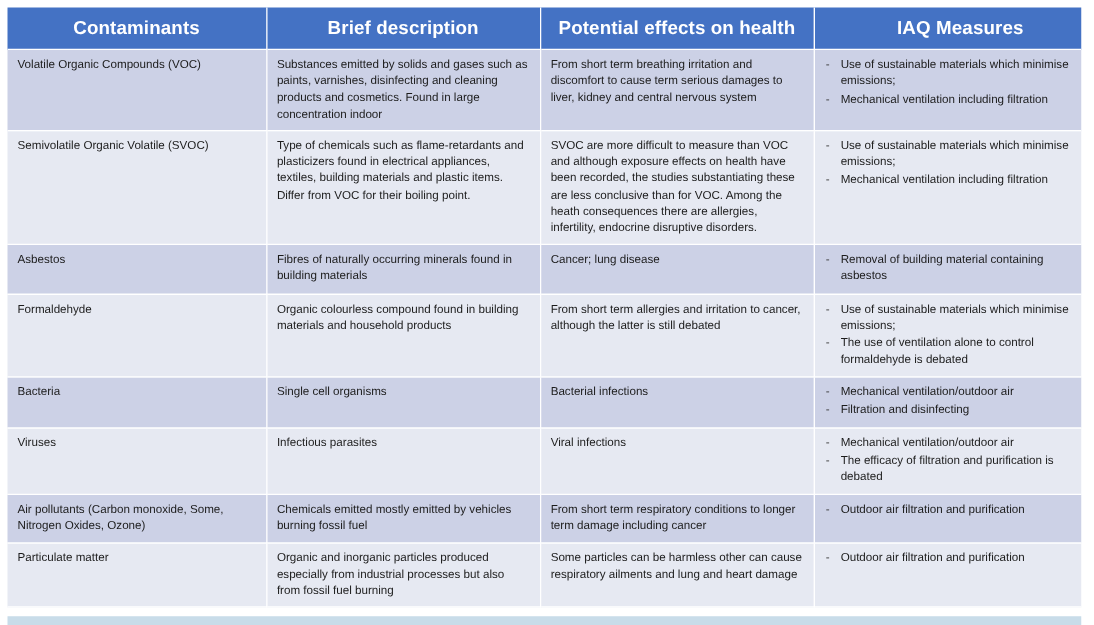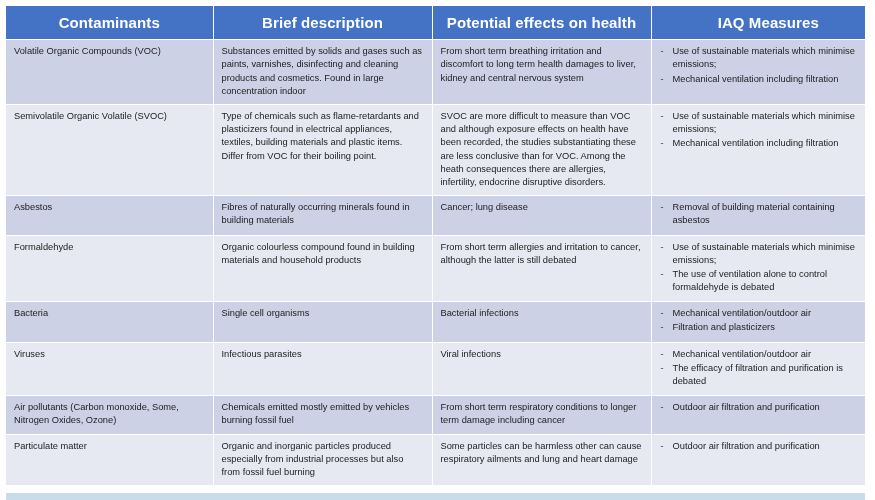--- a/index.html
+++ b/index.html
@@ -122,21 +122,21 @@
     <tbody>
 
       <tr class="shaded">
         <td>
             <span class="cellwrap">Volatile Organic Compounds (VOC)</span>
           </td>
         <td>
             <span class="cellwrap">Substances emitted by solids and gases such as paints, varnishes, disinfecting and cleaning products and cosmetics. Found in large concentration indoor</span>
           </td>
         <td>
-            <span class="cellwrap">From short term breathing irritation and discomfort to long term health damages to liver, kidney and central nervous system</span>
+            <span class="cellwrap">From short term breathing irritation and discomfort to cause term serious damages to liver, kidney and central nervous system</span>
           </td>
         <td>
           <ul class="measures">
             <li><span class="dash">-</span><span>Use of sustainable materials which minimise emissions;</span></li>
             <li><span class="dash">-</span><span>Mechanical ventilation including filtration</span></li>
           </ul>
         </td>
       </tr>
 
       <tr>
@@ -198,21 +198,21 @@
           </td>
         <td>
             <span class="cellwrap">Single cell organisms</span>
           </td>
         <td>
             <span class="cellwrap">Bacterial infections</span>
           </td>
         <td>
           <ul class="measures">
             <li><span class="dash">-</span><span>Mechanical ventilation/outdoor air</span></li>
-            <li><span class="dash">-</span><span>Filtration and plasticizers</span></li>
+            <li><span class="dash">-</span><span>Filtration and disinfecting</span></li>
           </ul>
         </td>
       </tr>
 
       <tr>
         <td>
             <span class="cellwrap">Viruses</span>
           </td>
         <td>
             <span class="cellwrap">Infectious parasites</span>

